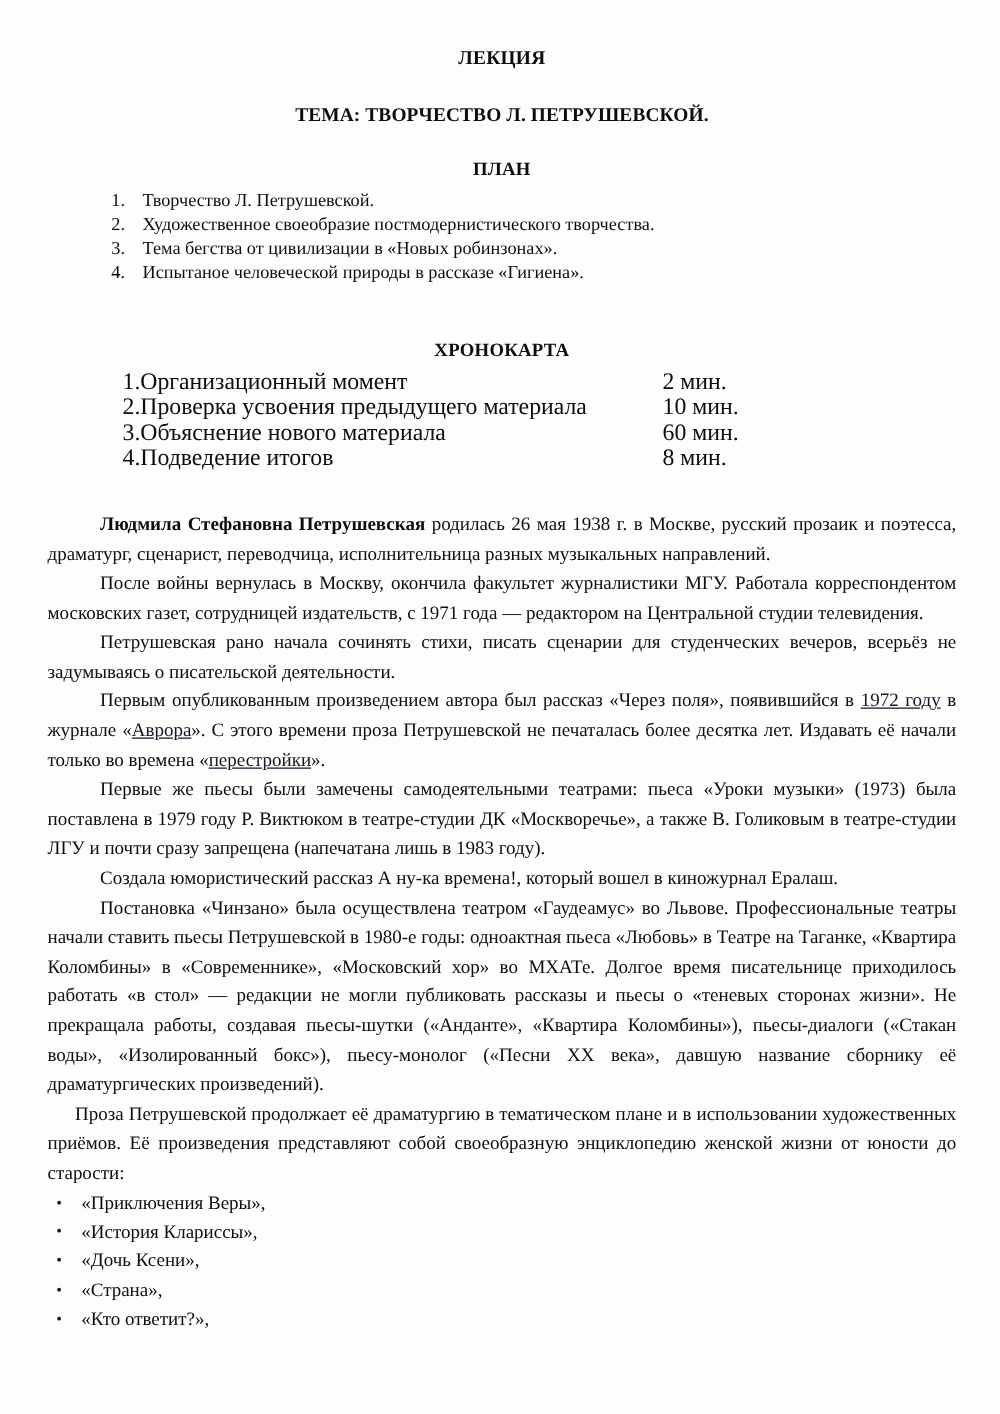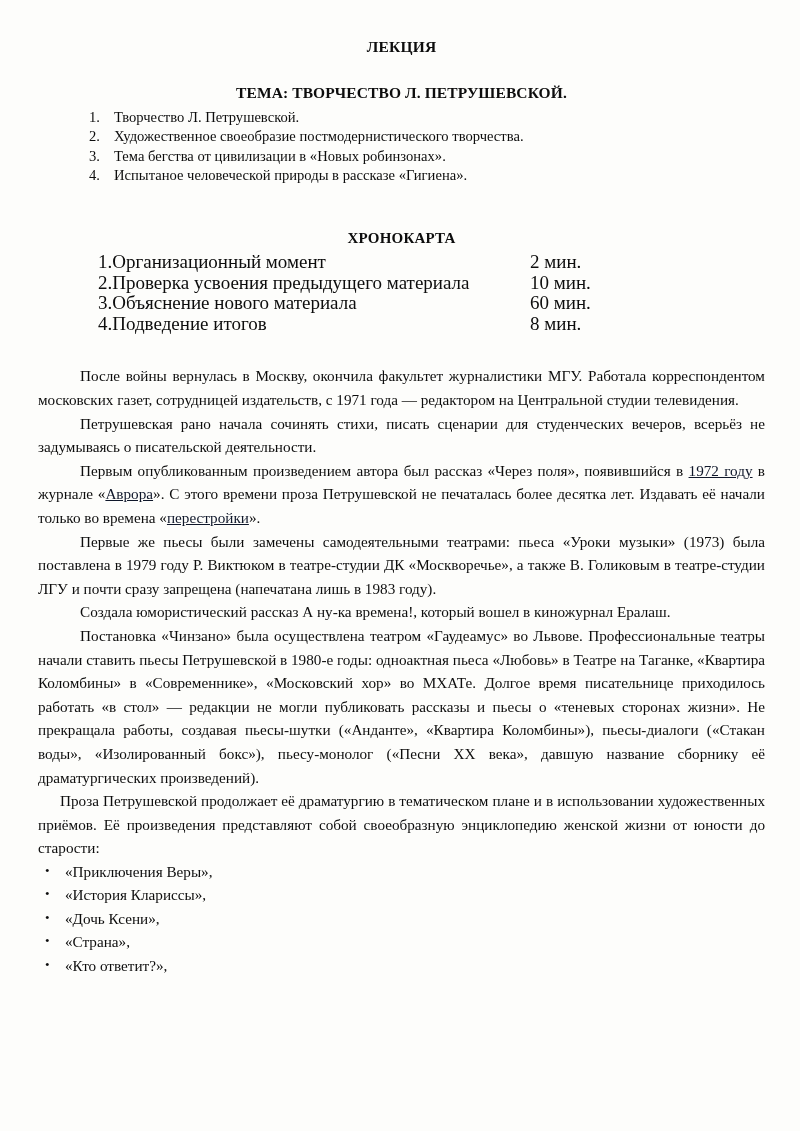--- a/index.html
+++ b/index.html
@@ -139,20 +139,21 @@
 </style>
 </head>
 <body>
 
 <div class="page">
 
   <h1 class="doc-title">ЛЕКЦИЯ</h1>
 
   <h2 class="doc-subtitle">ТЕМА: ТВОРЧЕСТВО Л. ПЕТРУШЕВСКОЙ.</h2>
 
+  <h3 class="section-heading plan-heading">ПЛАН</h3>
 
   <ol class="plan-list">
     <li>
       <span class="num">1.</span>
       <span>Творчество Л. Петрушевской.</span>
     </li>
     <li>
       <span class="num">2.</span>
       <span>Художественное своеобразие постмодернистического творчества.</span>
     </li>
@@ -182,20 +183,21 @@
       <span class="item-time">60 мин.</span>
     </li>
     <li>
       <span class="item-label">4.Подведение итогов</span>
       <span class="item-time">8 мин.</span>
     </li>
   </ul>
 
   <div class="body-block">
 
+    <p class="para"><span class="bold">Людмила Стефановна Петрушевская</span><span> родилась 26 мая 1938 г. в Москве, русский прозаик и поэтесса, драматург, сценарист, переводчица, исполнительница разных музыкальных направлений.</span></p>
 
     <p class="para">После войны вернулась в Москву, окончила факультет журналистики МГУ. Работала корреспондентом московских газет, сотрудницей издательств, с 1971 года — редактором на Центральной студии телевидения.</p>
 
     <p class="para">Петрушевская рано начала сочинять стихи, писать сценарии для студенческих вечеров, всерьёз не задумываясь о писательской деятельности.</p>
 
     <p class="para"><span>Первым опубликованным произведением автора был рассказ «Через поля», появившийся в </span><a class="doclink" href="#">1972 году</a><span> в журнале «</span><a class="doclink" href="#">Аврора</a><span>». С этого времени проза Петрушевской не печаталась более десятка лет. Издавать её начали только во времена «</span><a class="doclink" href="#">перестройки</a><span>».</span></p>
 
     <p class="para">Первые же пьесы были замечены самодеятельными театрами: пьеса «Уроки музыки» (1973) была поставлена в 1979 году Р. Виктюком в театре-студии ДК «Москворечье», а также В. Голиковым в театре-студии ЛГУ и почти сразу запрещена (напечатана лишь в 1983 году).</p>
 
     <p class="para">Создала юмористический рассказ А ну-ка времена!, который вошел в киножурнал Ералаш.</p>

